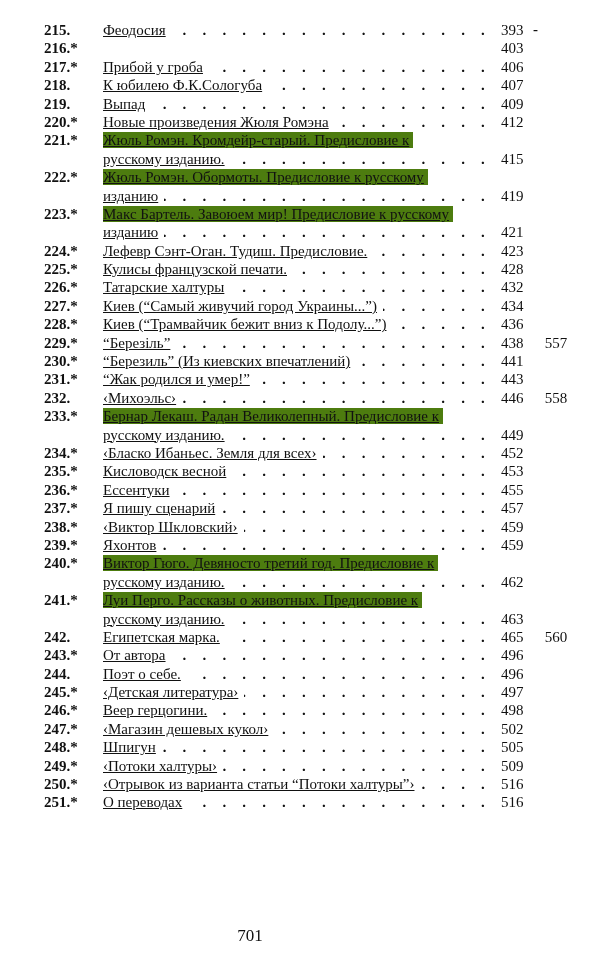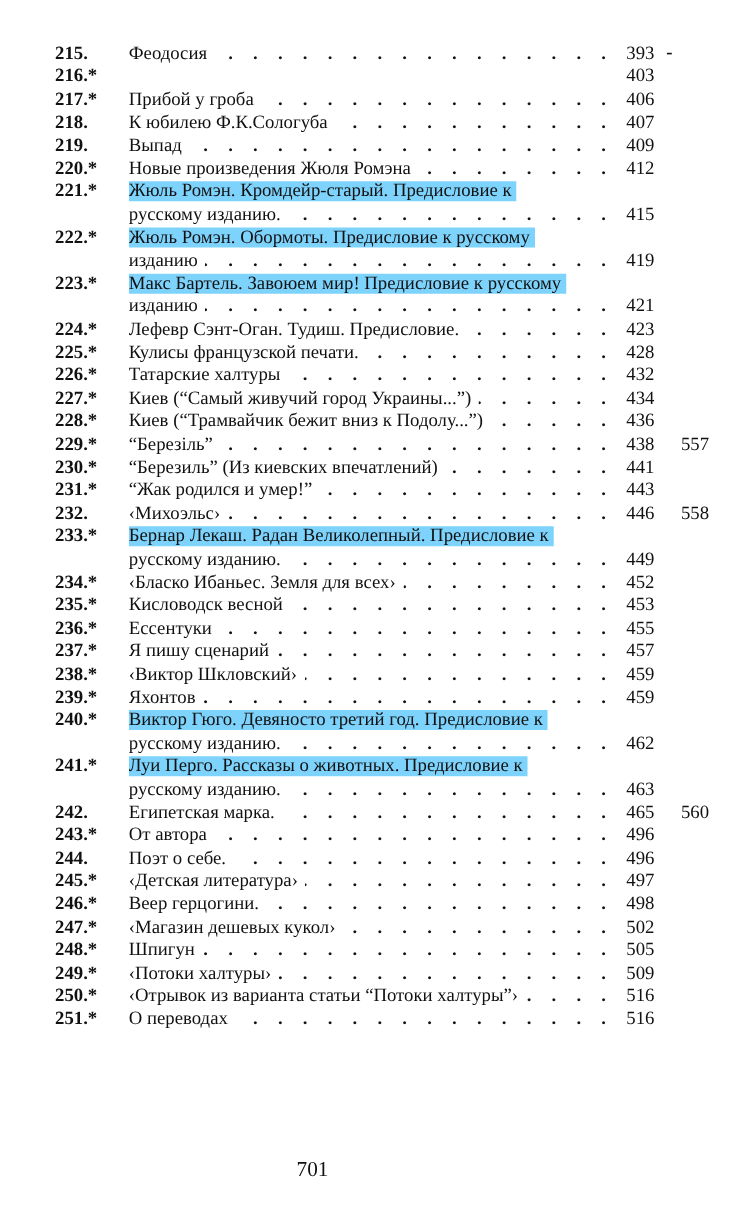--- a/index.html
+++ b/index.html
@@ -3,42 +3,42 @@
 <meta charset="utf-8">
 <style>
   html, body { margin: 0; padding: 0; background: #ffffff; }
   body {
     width: 600px; height: 975px; position: relative; overflow: hidden;
     font-family: "Liberation Serif", "DejaVu Serif", serif;
     color: #111111;
     font-size: 15px;
   }
   .toc {
-    position: absolute; left: 44px; top: 34px; width: 540px;
+    position: absolute; left: 44px; top: 21px; width: 540px;
   }
   .entry { position: relative; }
   .line {
     position: relative; height: 18.4px; line-height: 18.4px;
     white-space: nowrap;
   }
   .num {
     position: absolute; left: 0; top: 0; width: 58px;
     font-weight: bold;
   }
   .text-wrap {
     position: absolute; left: 59px; top: 0; width: 425px;
     overflow: hidden; white-space: nowrap;
   }
-  .title { background: #7dd3fc; padding-right: 4px; position: relative; z-index: 1; }
+  .title { background: #4d7c0f; padding-right: 4px; position: relative; z-index: 1; text-decoration: underline; }
   .dots {
     position: absolute; left: 0; right: 0; top: 0;
     letter-spacing: 6.2px; color: #111; z-index: 0;
     font-weight: bold;
   }
-  .title-dotted { background: #fff; position: relative; z-index: 1; padding-right: 6px; }
+  .title-dotted { background: #fff; position: relative; z-index: 1; padding-right: 6px; text-decoration: underline; }
   .page {
     position: absolute; left: 453px; width: 30px; top: 0;
     background: #fff; z-index: 2; padding-left: 4px;
   }
   .extra {
     position: absolute; left: 497px; top: 0; width: 30px; text-align: center;
   }
   .mark {
     position: absolute; left: 489px; top: -1px; font-weight: bold;
   }

